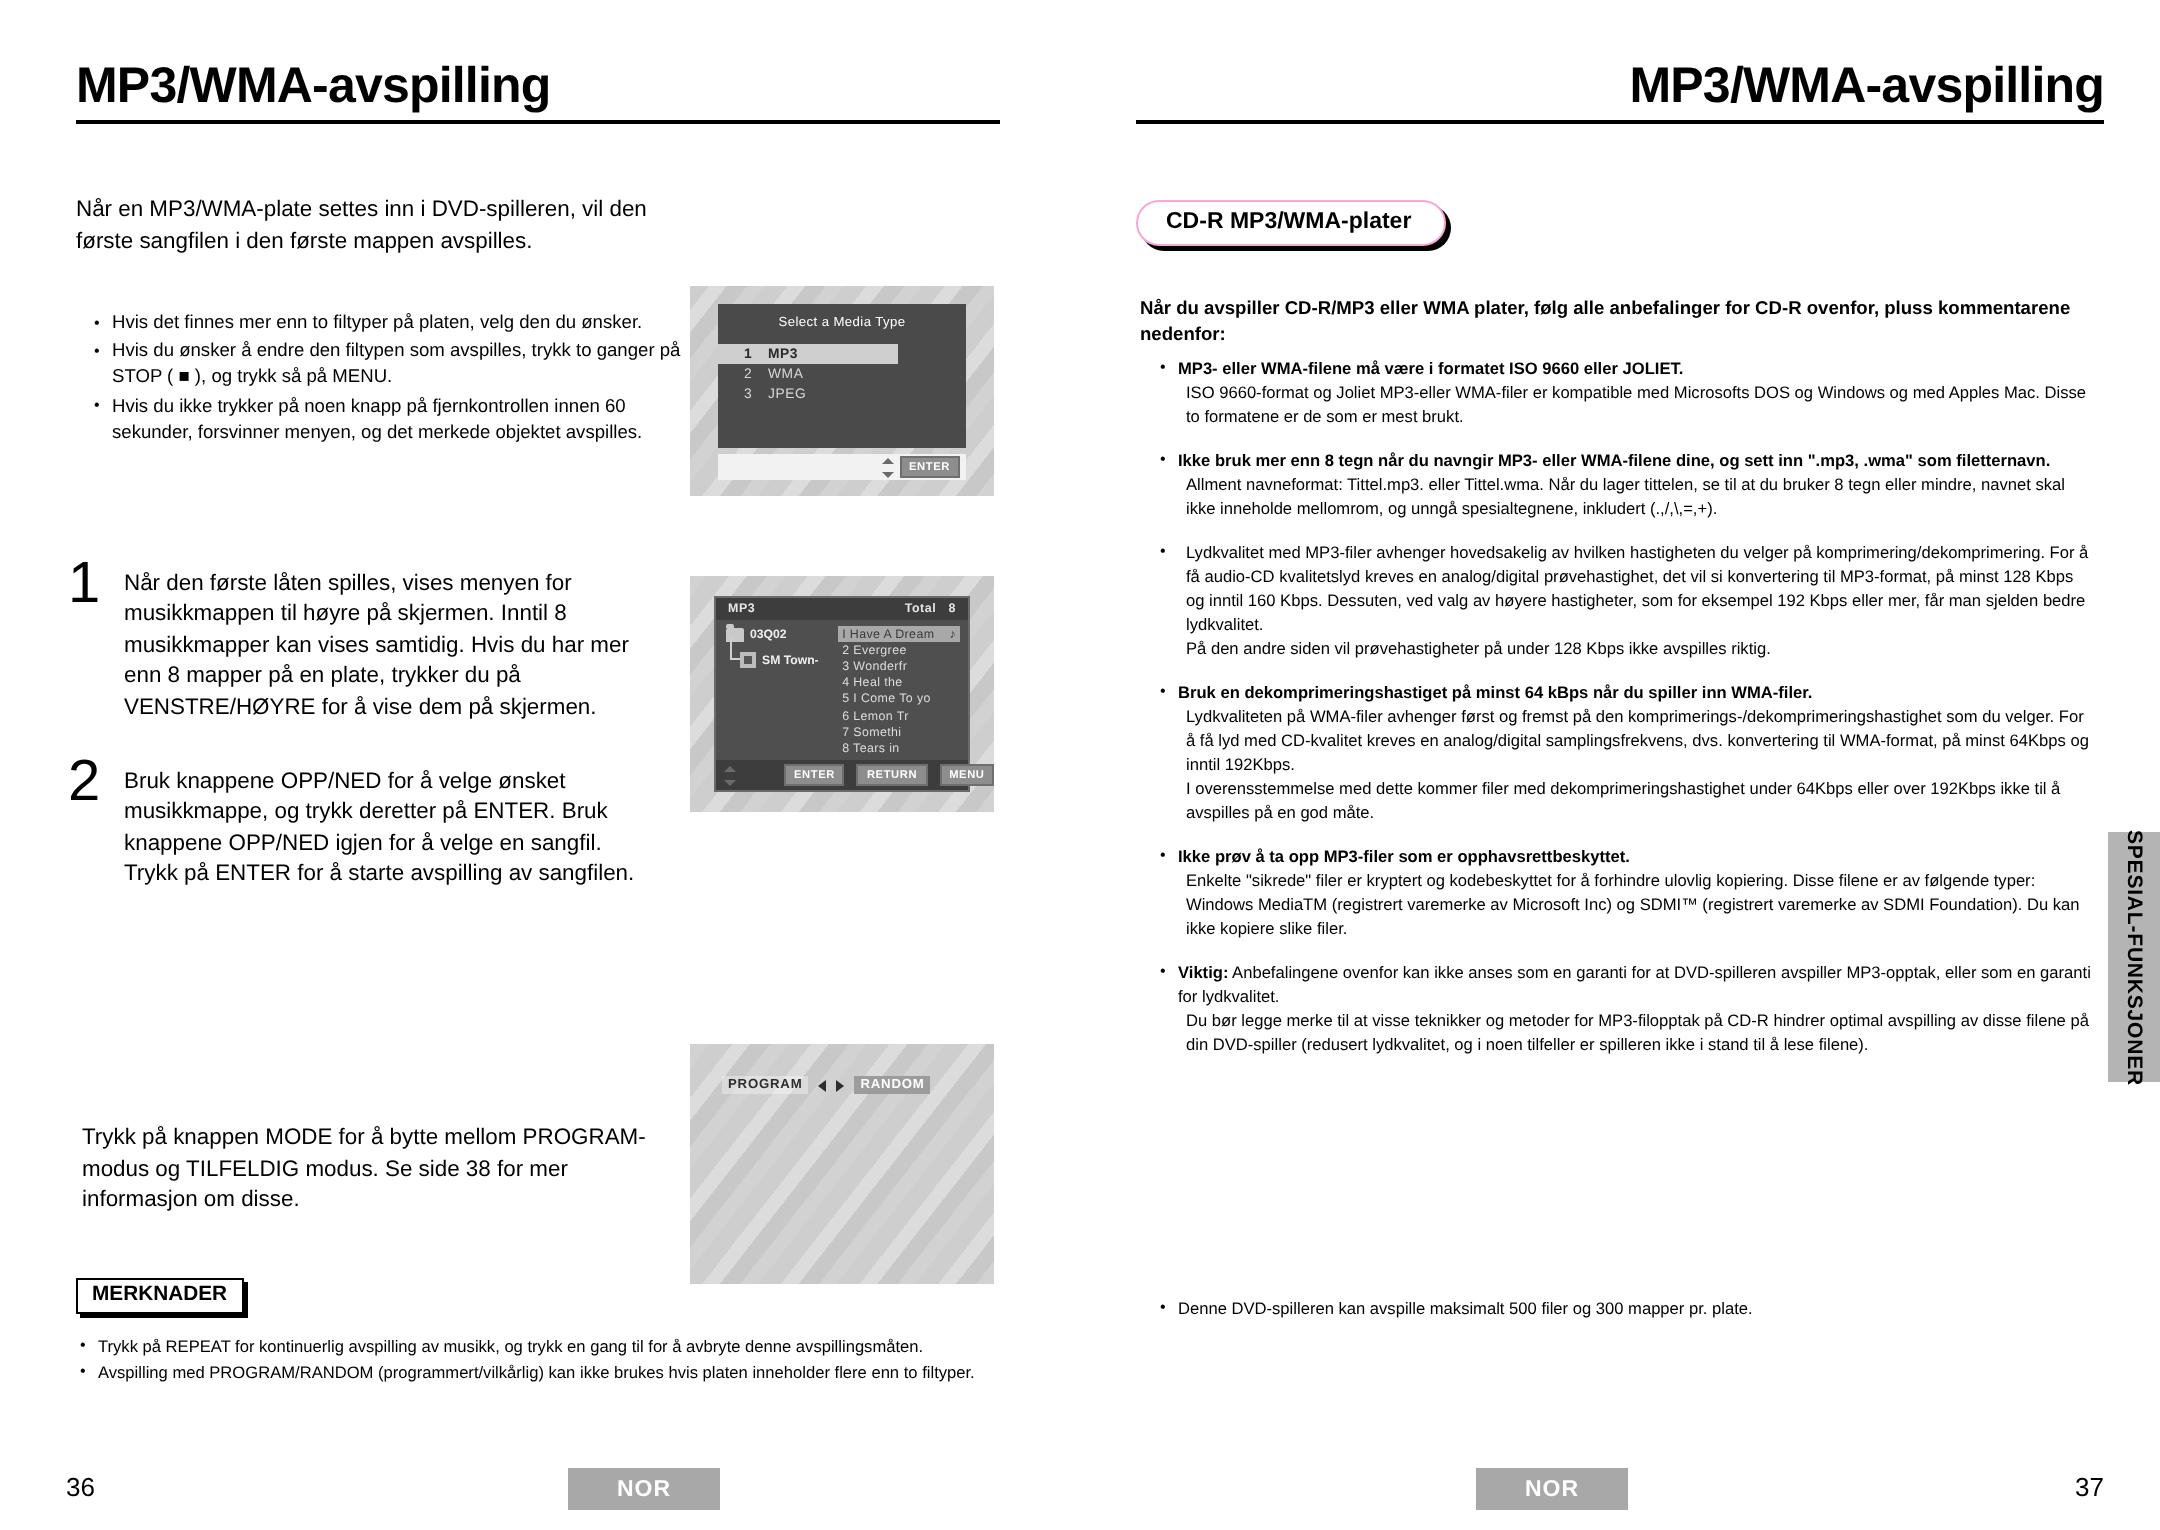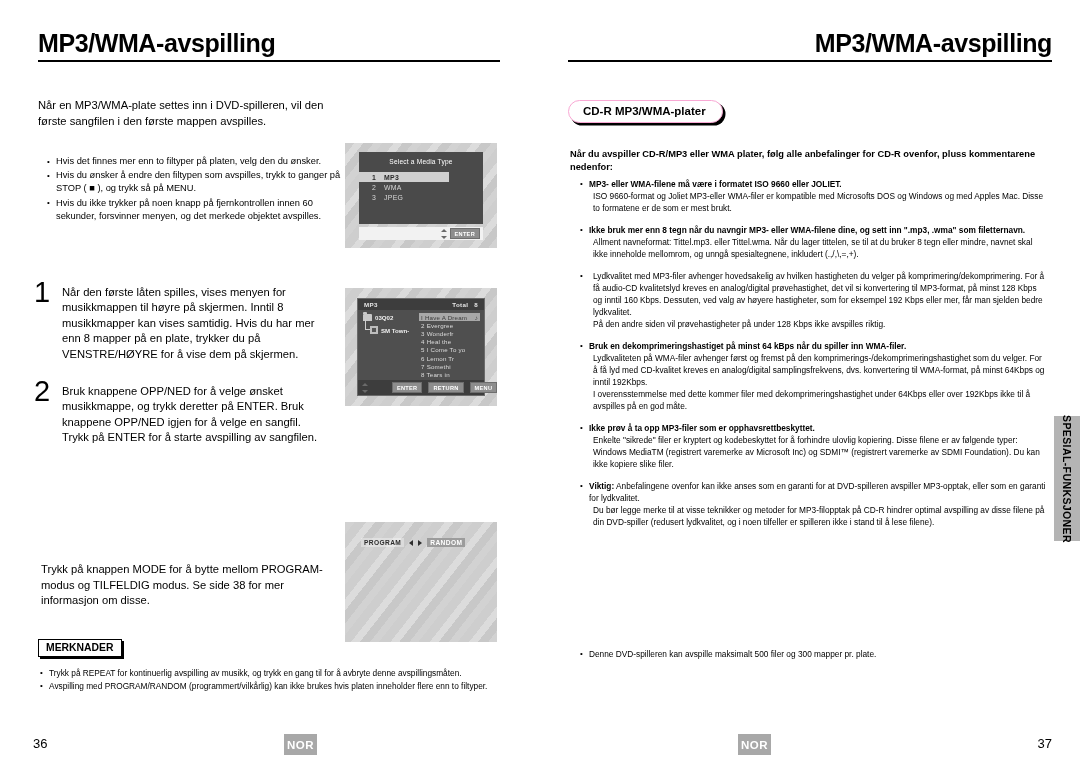--- a/index.html
+++ b/index.html
@@ -349,21 +349,21 @@
 
   
   .pg-num {
     position: absolute;
     bottom: 14px;
     font-size: 13px;
   }
   .lang-badge {
     position: absolute;
     bottom: 10px;
-    width: 33px;
+    width: 76px;
     height: 21px;
     background: #a8a8a8;
     color: #fff;
     font-size: 11.5px;
     font-weight: bold;
     display: flex;
     align-items: center;
     justify-content: center;
     letter-spacing: .5px;
   }

